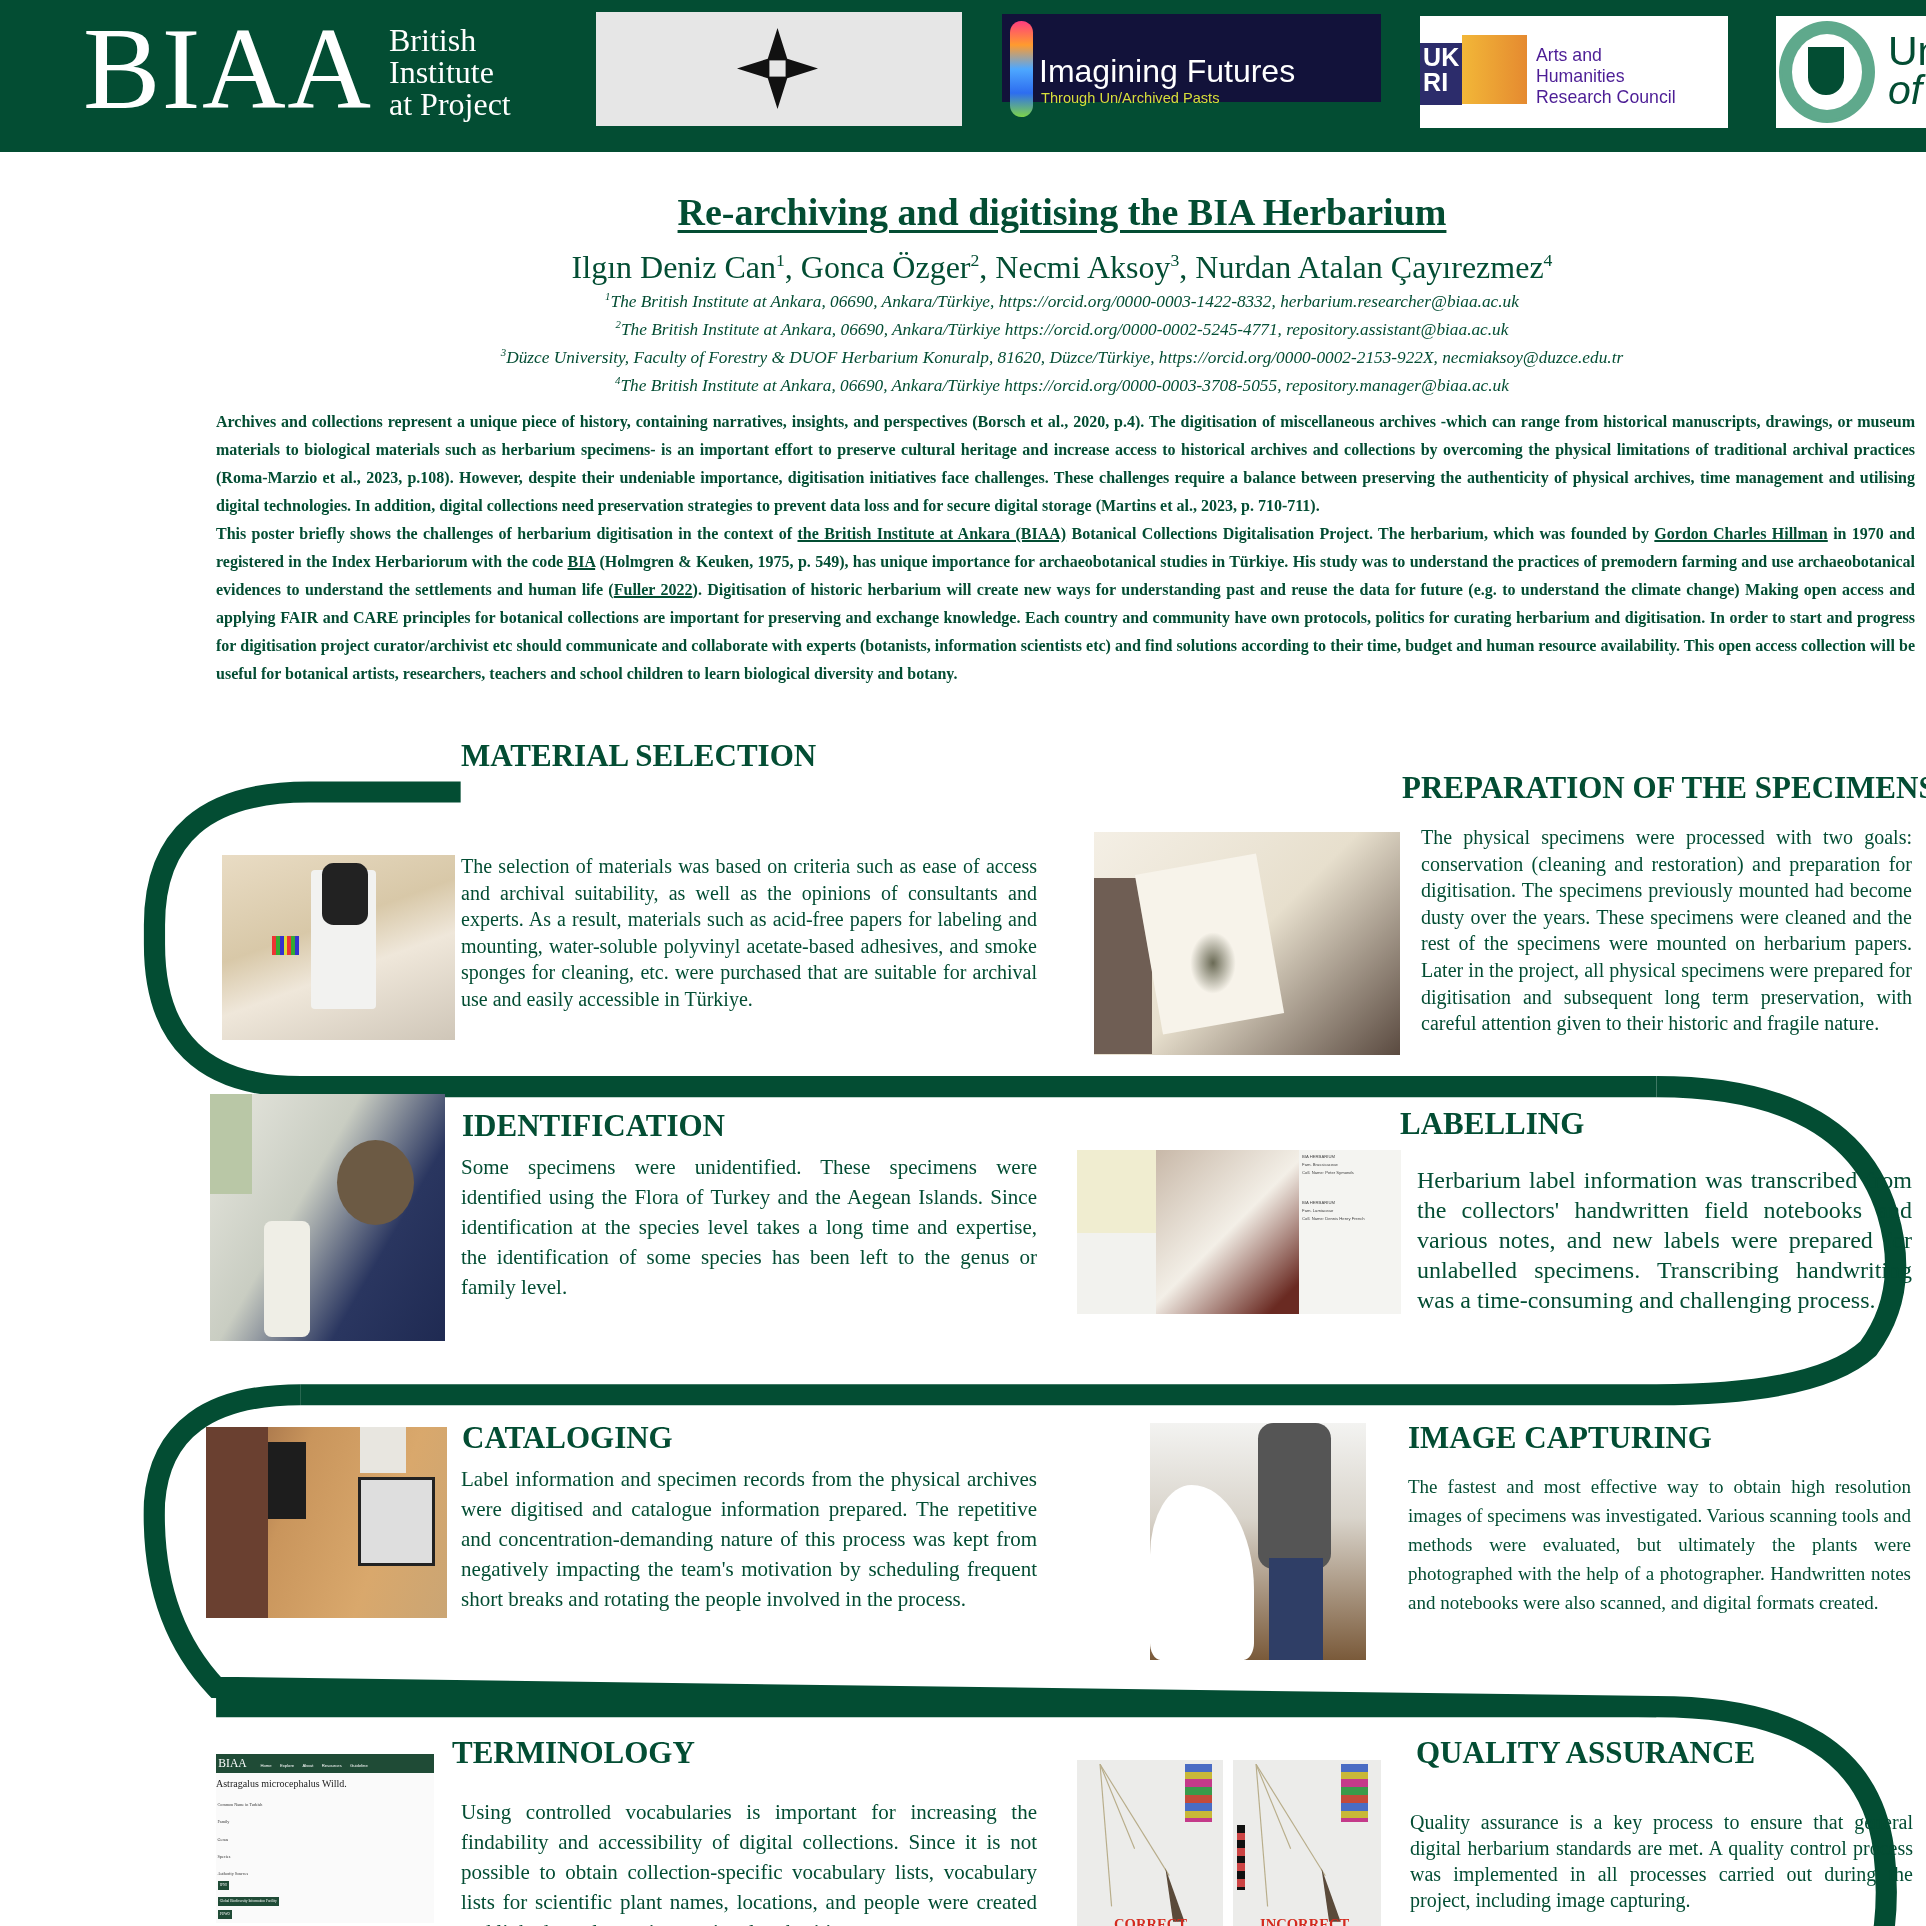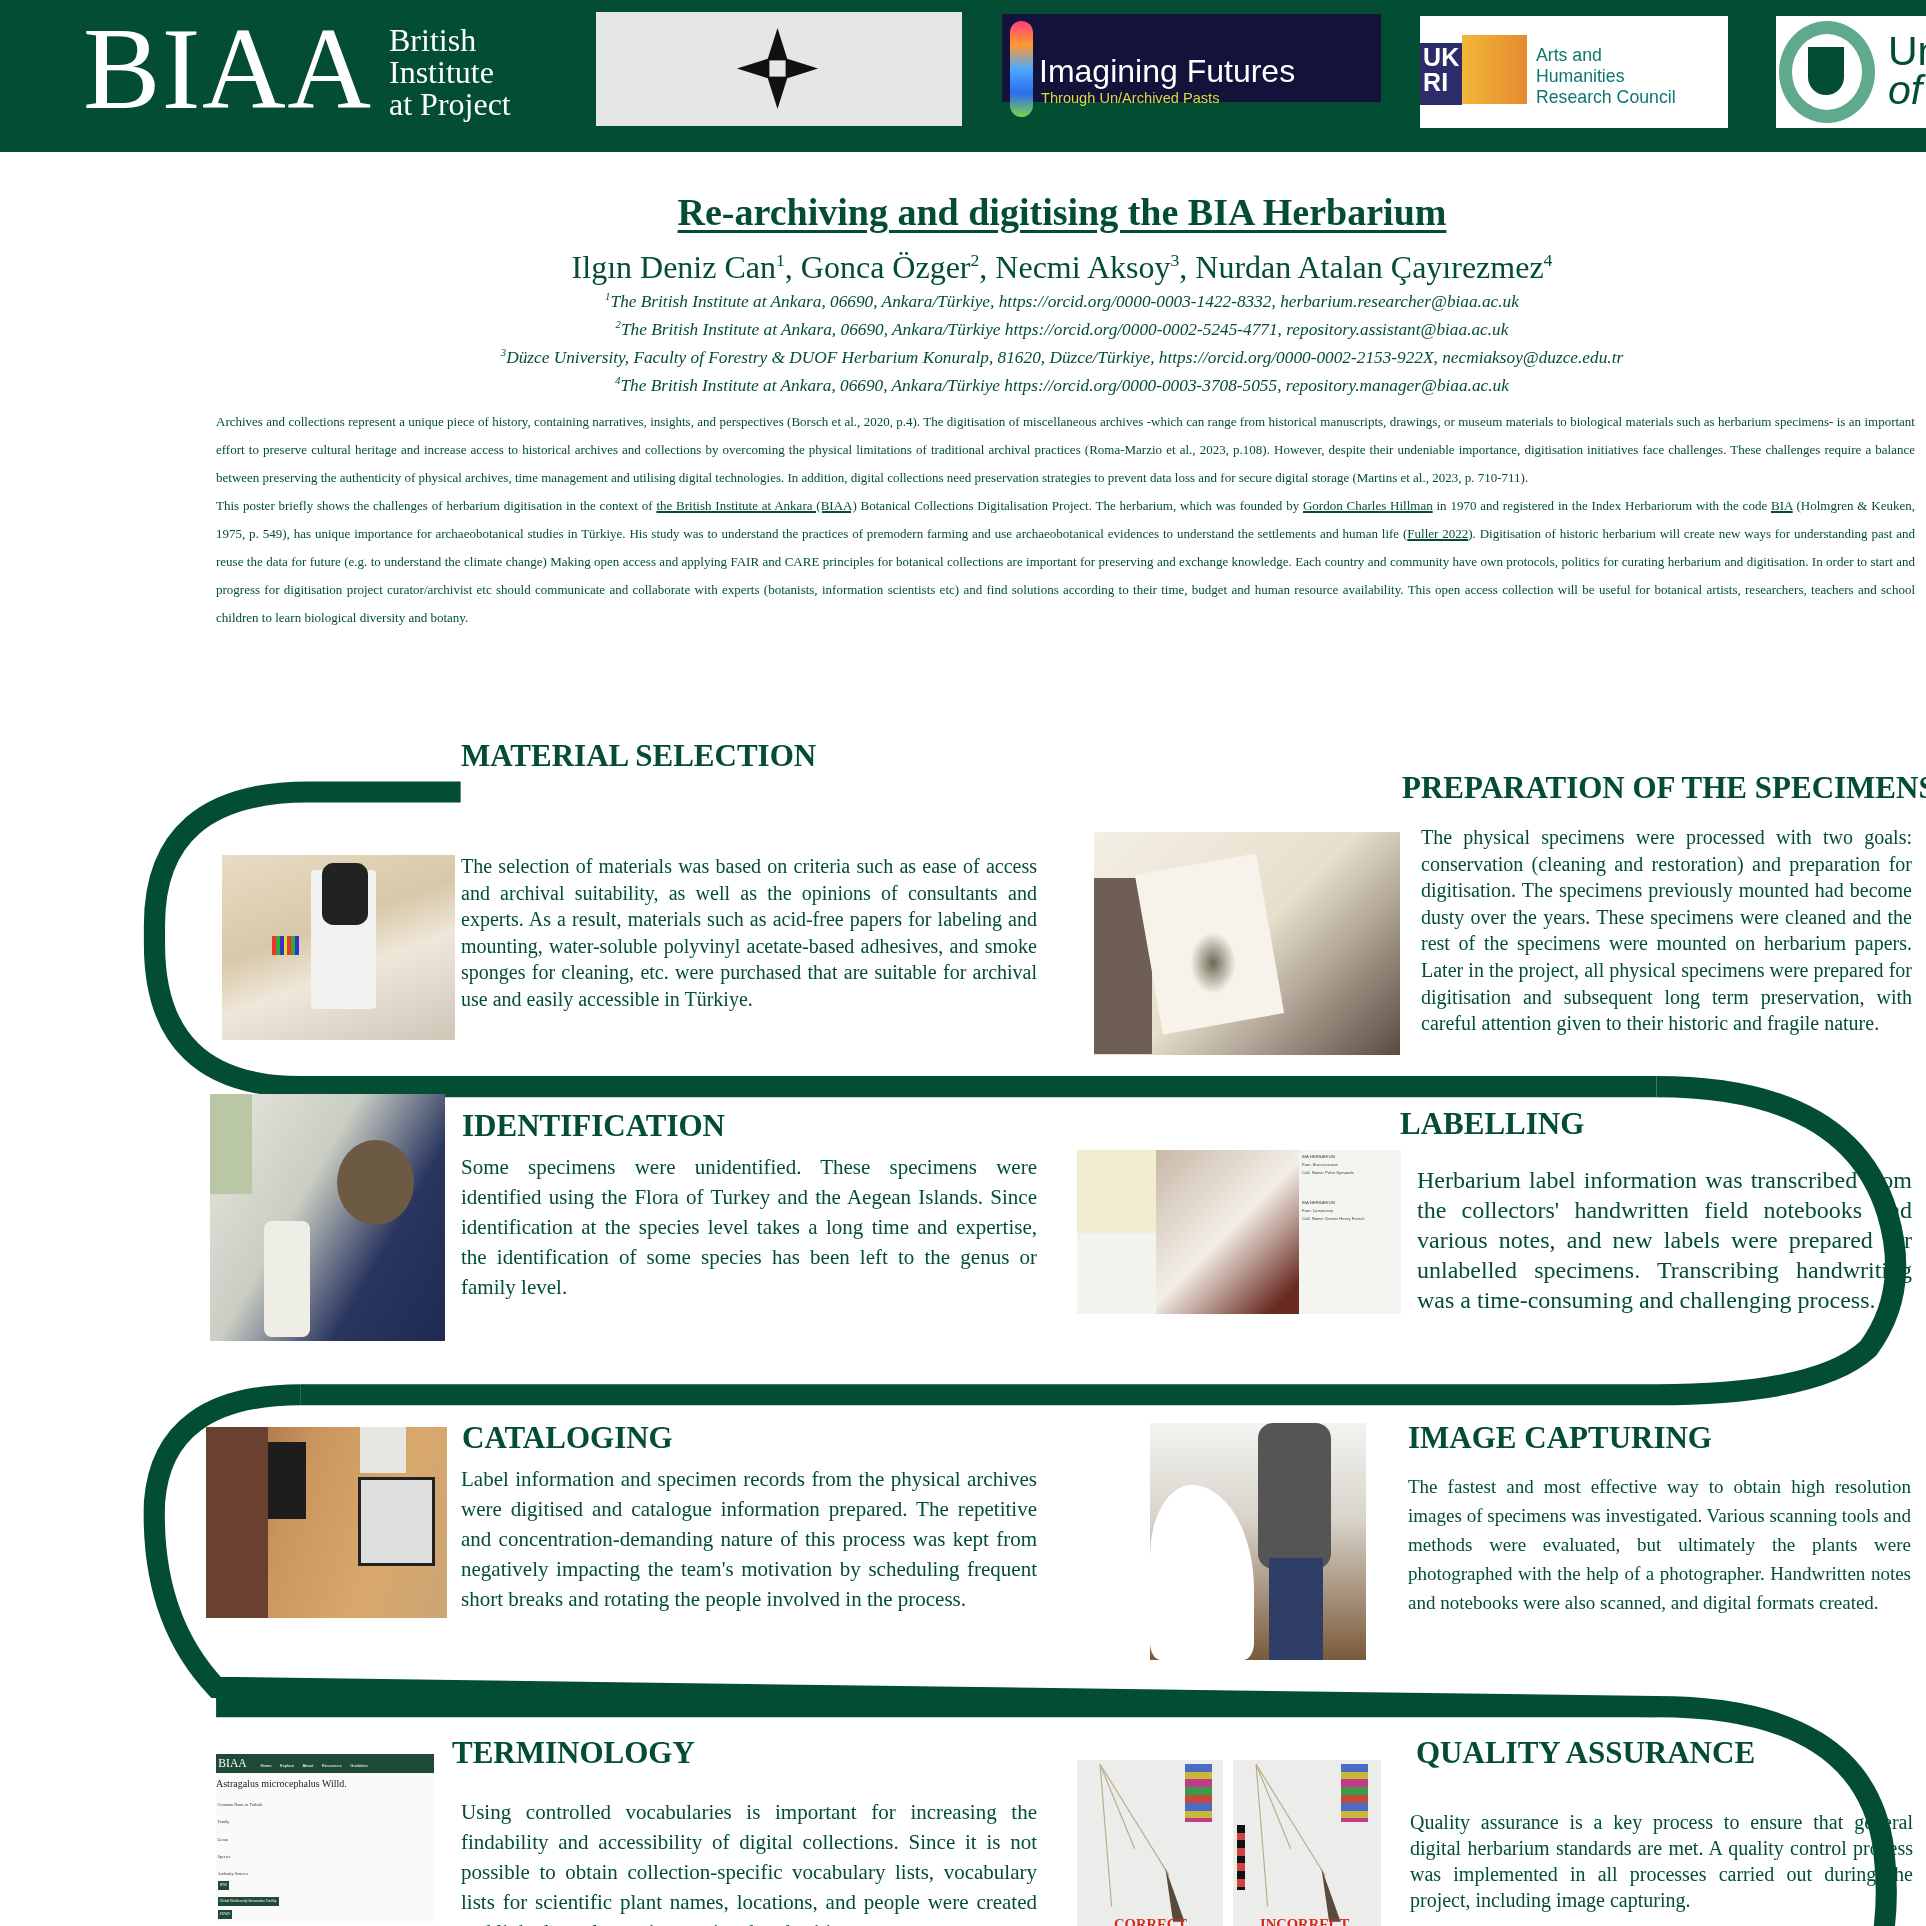--- a/index.html
+++ b/index.html
@@ -17,38 +17,38 @@
   #logo-if { left:1002px; top:13.5px; width:379px; height:88px; background:#12123a; }
   #logo-if .swirl { position:absolute; left:7.7px; top:7px; width:23px; height:96px; border-radius:11.6px;
      background:linear-gradient(180deg,#ff3d7f,#ff9b2e,#4ea8ff,#2d6df0,#7dd34a); }
   #logo-if .t1 { position:absolute; left:37px; top:39px; font-family:"Liberation Sans", sans-serif; font-size:32px; color:#fff; }
   #logo-if .t2 { position:absolute; left:39px; top:76px; font-family:"Liberation Sans", sans-serif; font-size:14.6px; color:#d7df3a; }
   #logo-ukri { left:1420px; top:16px; width:308px; height:112px; background:#fff; }
   #logo-ukri .blk { position:absolute; left:0; top:27px; width:42px; height:62px; background:#2c2c6b; color:#fff;
      font-family:"Liberation Sans", sans-serif; font-weight:bold; font-size:25px; line-height:25px; padding:2.3px 0 0 3.1px; box-sizing:border-box; }
   #logo-ukri .bar { position:absolute; left:42px; top:19px; width:65px; height:69px;
      background:linear-gradient(90deg,#f2b738,#e58a30); }
-  #logo-ukri .txt { position:absolute; left:116px; top:29px; font-family:"Liberation Sans", sans-serif; font-size:17.7px; line-height:21px; color:#0f766e; }
+  #logo-ukri .txt { position:absolute; left:116px; top:29px; font-family:"Liberation Sans", sans-serif; font-size:17.7px; line-height:21px; color:#4c1d95; }
   #logo-exeter { left:1776px; top:16px; width:308px; height:112px; background:#fff; }
   #logo-exeter .seal { position:absolute; left:3.1px; top:4.6px; width:96px; height:102px; border-radius:50%;
      background:#5fa98c; border:3.9px solid #5fa98c; box-sizing:border-box; }
   #logo-exeter .seal .inner { position:absolute; left:10px; top:10px; right:10px; bottom:10px; border-radius:50%; background:#fff; }
   #logo-exeter .seal .shield { position:absolute; left:26px; top:23px; width:36px; height:48px; background:#034d33; border-radius:0 0 17.7px 17.7px; }
   #logo-exeter .txt { position:absolute; left:112px; top:16px; font-family:"Liberation Sans", sans-serif; font-size:41px; line-height:39px; color:#034d33; }
 
   
   #title { left:0; width:2124px; top:191px; text-align:center; font-size:38px; line-height:42px; font-weight:bold; }
   #title span { text-decoration:underline; text-decoration-thickness:3.1px; text-underline-offset:4.6px; }
   #authors { left:0; width:2124px; top:241px; text-align:center; font-size:32px; line-height:39px; }
   #authors sup { font-size:17.7px; }
   #affils { left:0; width:2124px; top:285px; text-align:center; font-size:17.3px; line-height:22.3px; font-style:italic; }
   #affils sup { font-size:10.8px; }
 
   
-  #intro { left:216px; width:1699px; top:408px; font-size:13px; line-height:28px; text-align:justify; }
+  #intro { left:216px; width:1699px; top:408px; font-size:16px; line-height:28px; text-align:justify;font-weight:bold; }
   #intro p { margin:0; }
   #intro .u { text-decoration:underline; text-decoration-thickness:1.5px; }
 
   
   #path { left:0; top:767px; width:2124px; height:1656px; }
 
   
   .sec-title { font-size:31px; line-height:35px; font-weight:bold; white-space:nowrap; }
   .sec-text { font-size:20px; line-height:26.6px; text-align:justify; }
   .photo { position:absolute; overflow:hidden; }

